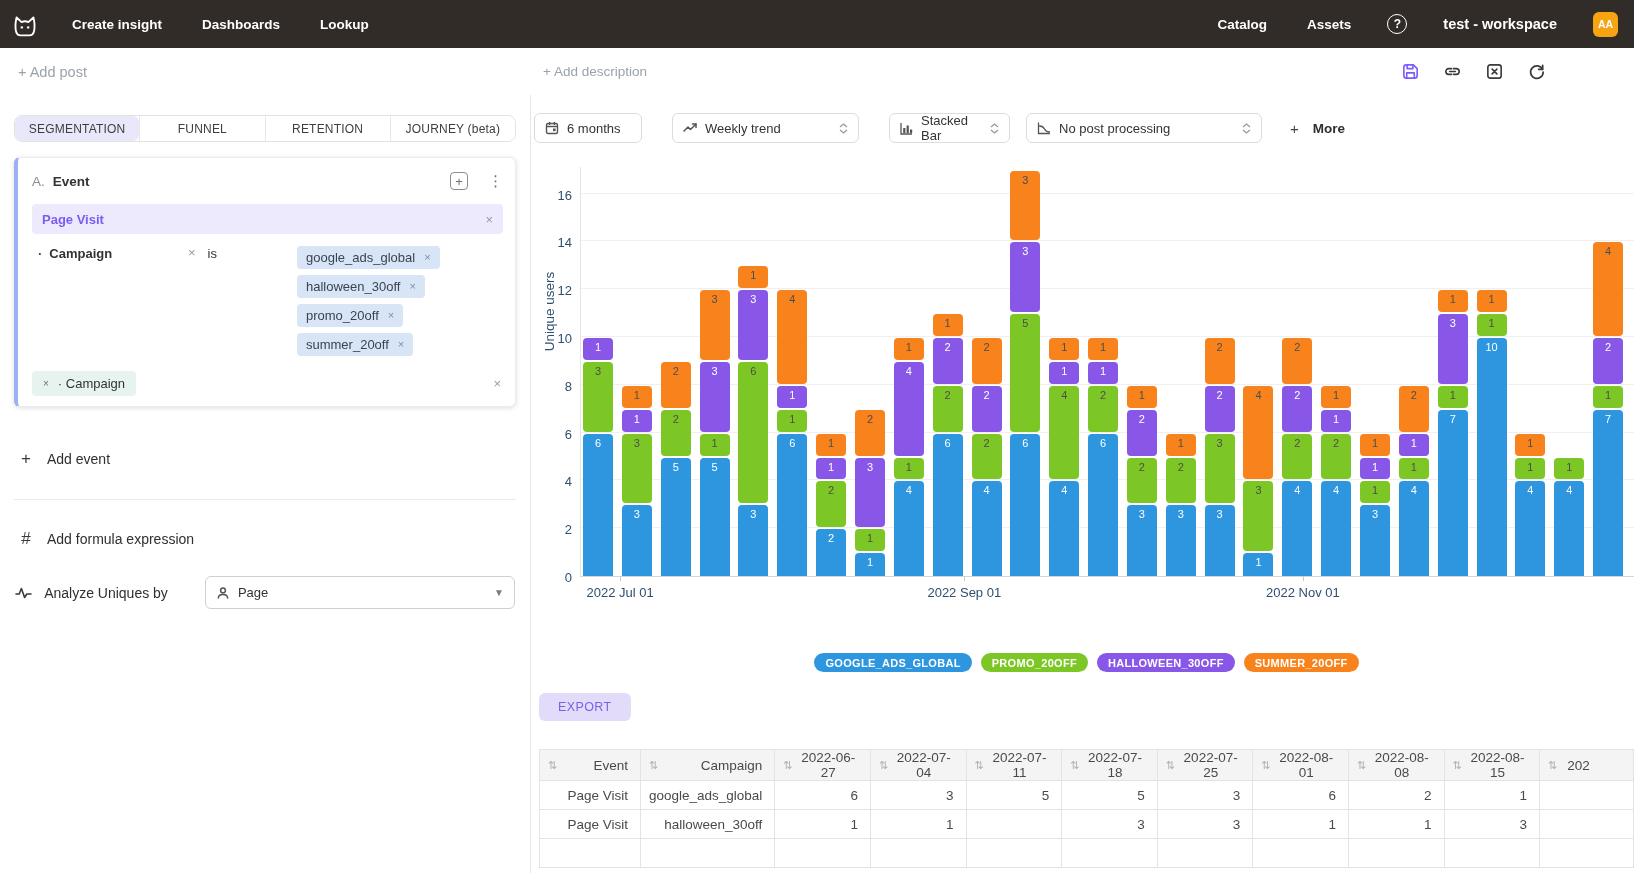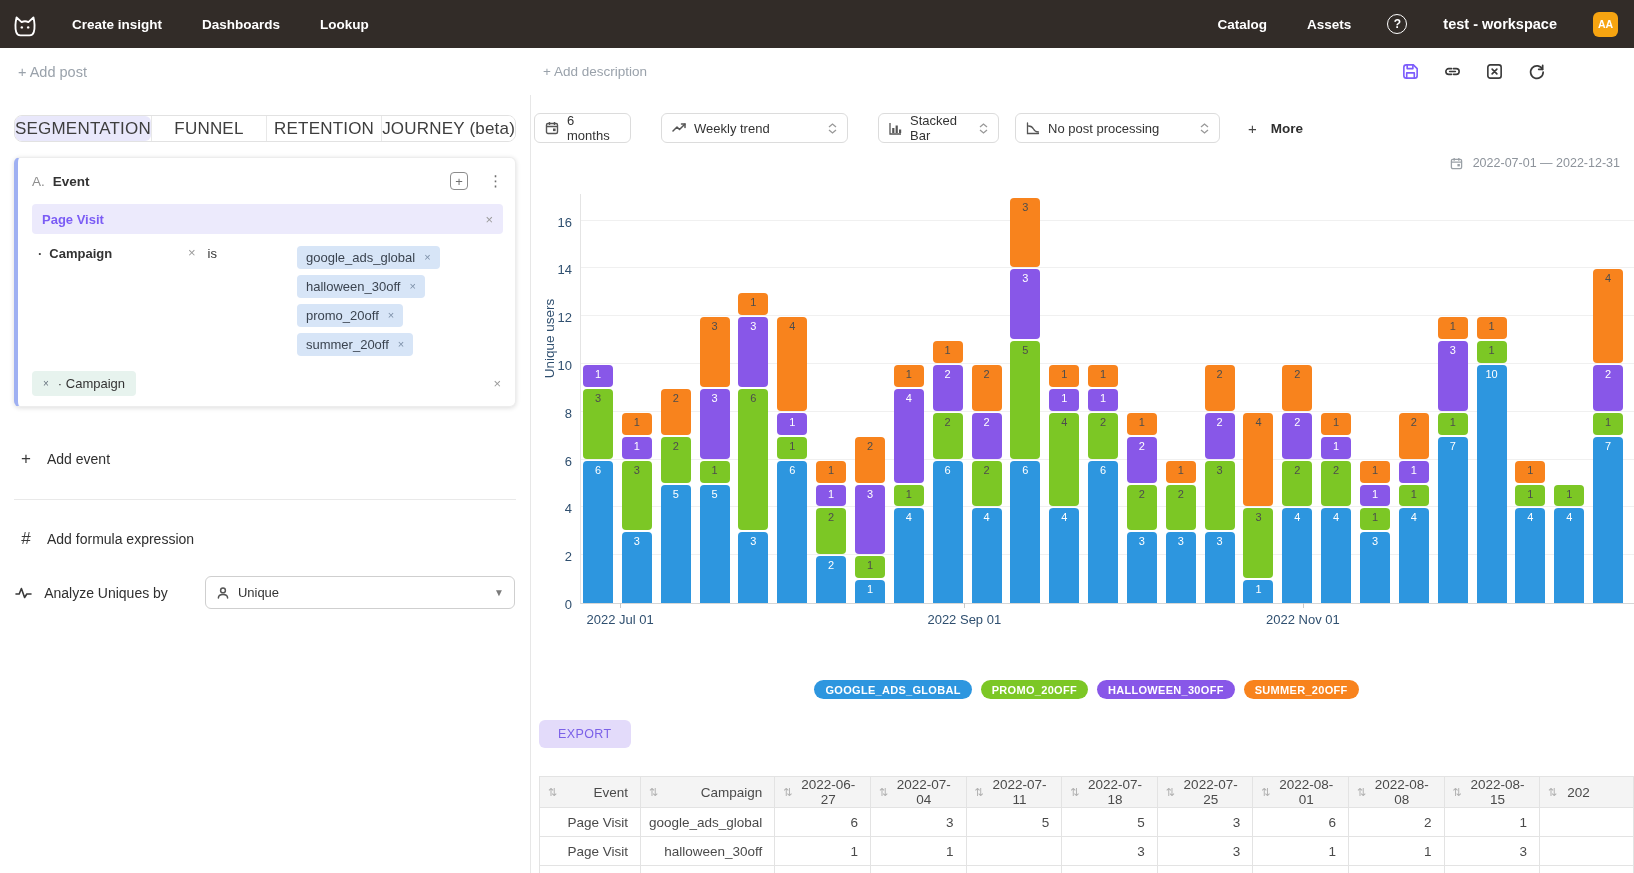--- a/index.html
+++ b/index.html
@@ -26,21 +26,21 @@
   .icon-btn { width:20px; height:20px; cursor:pointer; display:flex; align-items:center; justify-content:center; }
   .icon-btn svg { width:19px; height:19px; }
 
   
   .layout { display:flex; height:778px; }
   .sidebar { width:531px; flex:0 0 auto; border-right:1px solid #e7e7e7; padding:20px 14px 0 14px; }
   .main { flex:1; padding:18px 0 0 3px; }
 
   
   .tabs { display:flex; border:1px solid #e2e2e2; border-radius:8px; background:#fff; height:27px; overflow:hidden; }
-  .tab { flex:1; display:flex; align-items:center; justify-content:center; font-size:17px; letter-spacing:.2px; color:#3e3e3e; cursor:pointer; border-left:1px solid #e8e8e8; background:#fff; white-space:nowrap; }
+  .tab { flex:1; display:flex; align-items:center; justify-content:center; font-size:12px; letter-spacing:.2px; color:#3e3e3e; cursor:pointer; border-left:1px solid #e8e8e8; background:#fff; white-space:nowrap; }
   .tab:first-child { border-left:none; }
   .tab.active { background:#e9e8fb; border-radius:6px; }
 
   .card { margin-top:15px; background:#fff; border:1px solid #ededed; border-left:4px solid #9fb0f2; border-radius:6px; box-shadow:0 1px 5px rgba(0,0,0,.14); padding:12px 12px 10px 14px; }
   .card-head { display:flex; align-items:center; height:22px; }
   .series-letter { color:#8e8e8e; font-size:13.5px; margin-right:8px; }
   .series-title { font-weight:700; font-size:13.5px; color:#333; }
   .card-head-icons { margin-left:auto; display:flex; align-items:center; gap:20px; }
   .plus-square { width:18px; height:18px; border:1.5px solid #8c8c8c; border-radius:4px; color:#6f6f6f; font-size:13px; display:flex; align-items:center; justify-content:center; cursor:pointer; line-height:1; }
   .dots { color:#6f6f6f; font-size:15px; cursor:pointer; }
@@ -239,29 +239,29 @@
         <svg width="17" height="14" viewBox="0 0 17 14" fill="none" stroke="#3a3a3a" stroke-width="1.6" stroke-linecap="round" stroke-linejoin="round">
           <path d="M1 8 h3.2 L6.4 2.5 9.6 11.5 11.8 8 H16"></path>
         </svg>
         <span>Analyze Uniques by</span>
       </div>
       <div class="select-box">
         <svg width="14" height="14" viewBox="0 0 14 14" fill="none" stroke="#555" stroke-width="1.5" stroke-linecap="round">
           <circle cx="7" cy="4.4" r="2.4"></circle>
             <path d="M2.4 12 q0 -3.6 4.6 -3.6 q4.6 0 4.6 3.6"></path>
         </svg>
-        <span>Unique</span>
+        <span>Page</span>
         <span class="caret">▼</span>
       </div>
     </div>
   </div>
 
   <div class="main">
     <div class="controls">
-      <div class="ctrl" style="width:97px;">
+      <div class="ctrl" style="width:108px;">
         <svg width="14" height="14" viewBox="0 0 14 14" fill="none" stroke="#555" stroke-width="1.4">
           <rect x="1.5" y="2.5" width="11" height="10" rx="1.5"></rect>
             <path d="M1.5 5.5 h11 M4.5 1 v3 M9.5 1 v3"></path>
             <rect x="8" y="7.5" width="2.6" height="2.6" fill="#555" stroke="none"></rect>
         </svg>
         <span>6 months</span>
       </div>
       <div class="ctrl" style="width:187px; margin-left:30px;">
         <svg width="14" height="12" viewBox="0 0 14 12" fill="none" stroke="#555" stroke-width="1.5" stroke-linecap="round" stroke-linejoin="round">
           <path d="M1 9 L5 5 l2.5 2.5 L13 2"></path>
@@ -287,49 +287,41 @@
         <span>Stacked Bar</span>
         <span class="spinner">
           <svg width="9" height="5" viewBox="0 0 9 5" fill="none" stroke="#999" stroke-width="1.3">
               <path d="M1 4 L4.5 1 8 4"></path>
             </svg>
           <svg width="9" height="5" viewBox="0 0 9 5" fill="none" stroke="#999" stroke-width="1.3">
               <path d="M1 1 L4.5 4 8 1"></path>
             </svg>
         </span>
       </div>
-      <div class="ctrl" style="width:205px; margin-left:16px;">
+      <div class="ctrl" style="width:236px; margin-left:16px;">
         <svg width="14" height="13" viewBox="0 0 14 13" fill="none" stroke="#555" stroke-width="1.3" stroke-linecap="round">
           <path d="M1.5 1 v10.5 h11"></path>
             <path d="M2.5 4 q3.5 0 5 3 t5 3"></path>
         </svg>
         <span>No post processing</span>
         <span class="spinner">
           <svg width="9" height="5" viewBox="0 0 9 5" fill="none" stroke="#999" stroke-width="1.3">
               <path d="M1 4 L4.5 1 8 4"></path>
             </svg>
           <svg width="9" height="5" viewBox="0 0 9 5" fill="none" stroke="#999" stroke-width="1.3">
               <path d="M1 1 L4.5 4 8 1"></path>
             </svg>
         </span>
       </div>
       <div class="more-btn" style="margin-left:28px;">
         <span class="glyph">+</span>
         <span>More</span>
       </div>
     </div>
 
-    <div class="daterange">
-      <svg width="13" height="13" viewBox="0 0 14 14" fill="none" stroke="#9aa0a6" stroke-width="1.4">
-        <rect x="1.5" y="2.5" width="11" height="10" rx="1.5"></rect>
-          <path d="M1.5 5.5 h11 M4.5 1 v3 M9.5 1 v3"></path>
-          <rect x="8" y="7.5" width="2.6" height="2.6" fill="#9aa0a6" stroke="none"></rect>
-      </svg>
-      <span>2022-07-01 — 2022-12-31</span>
-    </div>
 
     <div class="chart">
       <div class="plot" id="plot">
         <div class="ylab">Unique users</div>
       <div class="ytick" style="bottom: auto; top: 410px;">0</div>
           <div class="grid" style="bottom: 47.8px;"></div>
           <div class="ytick" style="bottom: auto; top: 362.2px;">2</div>
           <div class="grid" style="bottom: 95.6px;"></div>
           <div class="ytick" style="bottom: auto; top: 314.4px;">4</div>
           <div class="grid" style="bottom: 143.4px;"></div>

